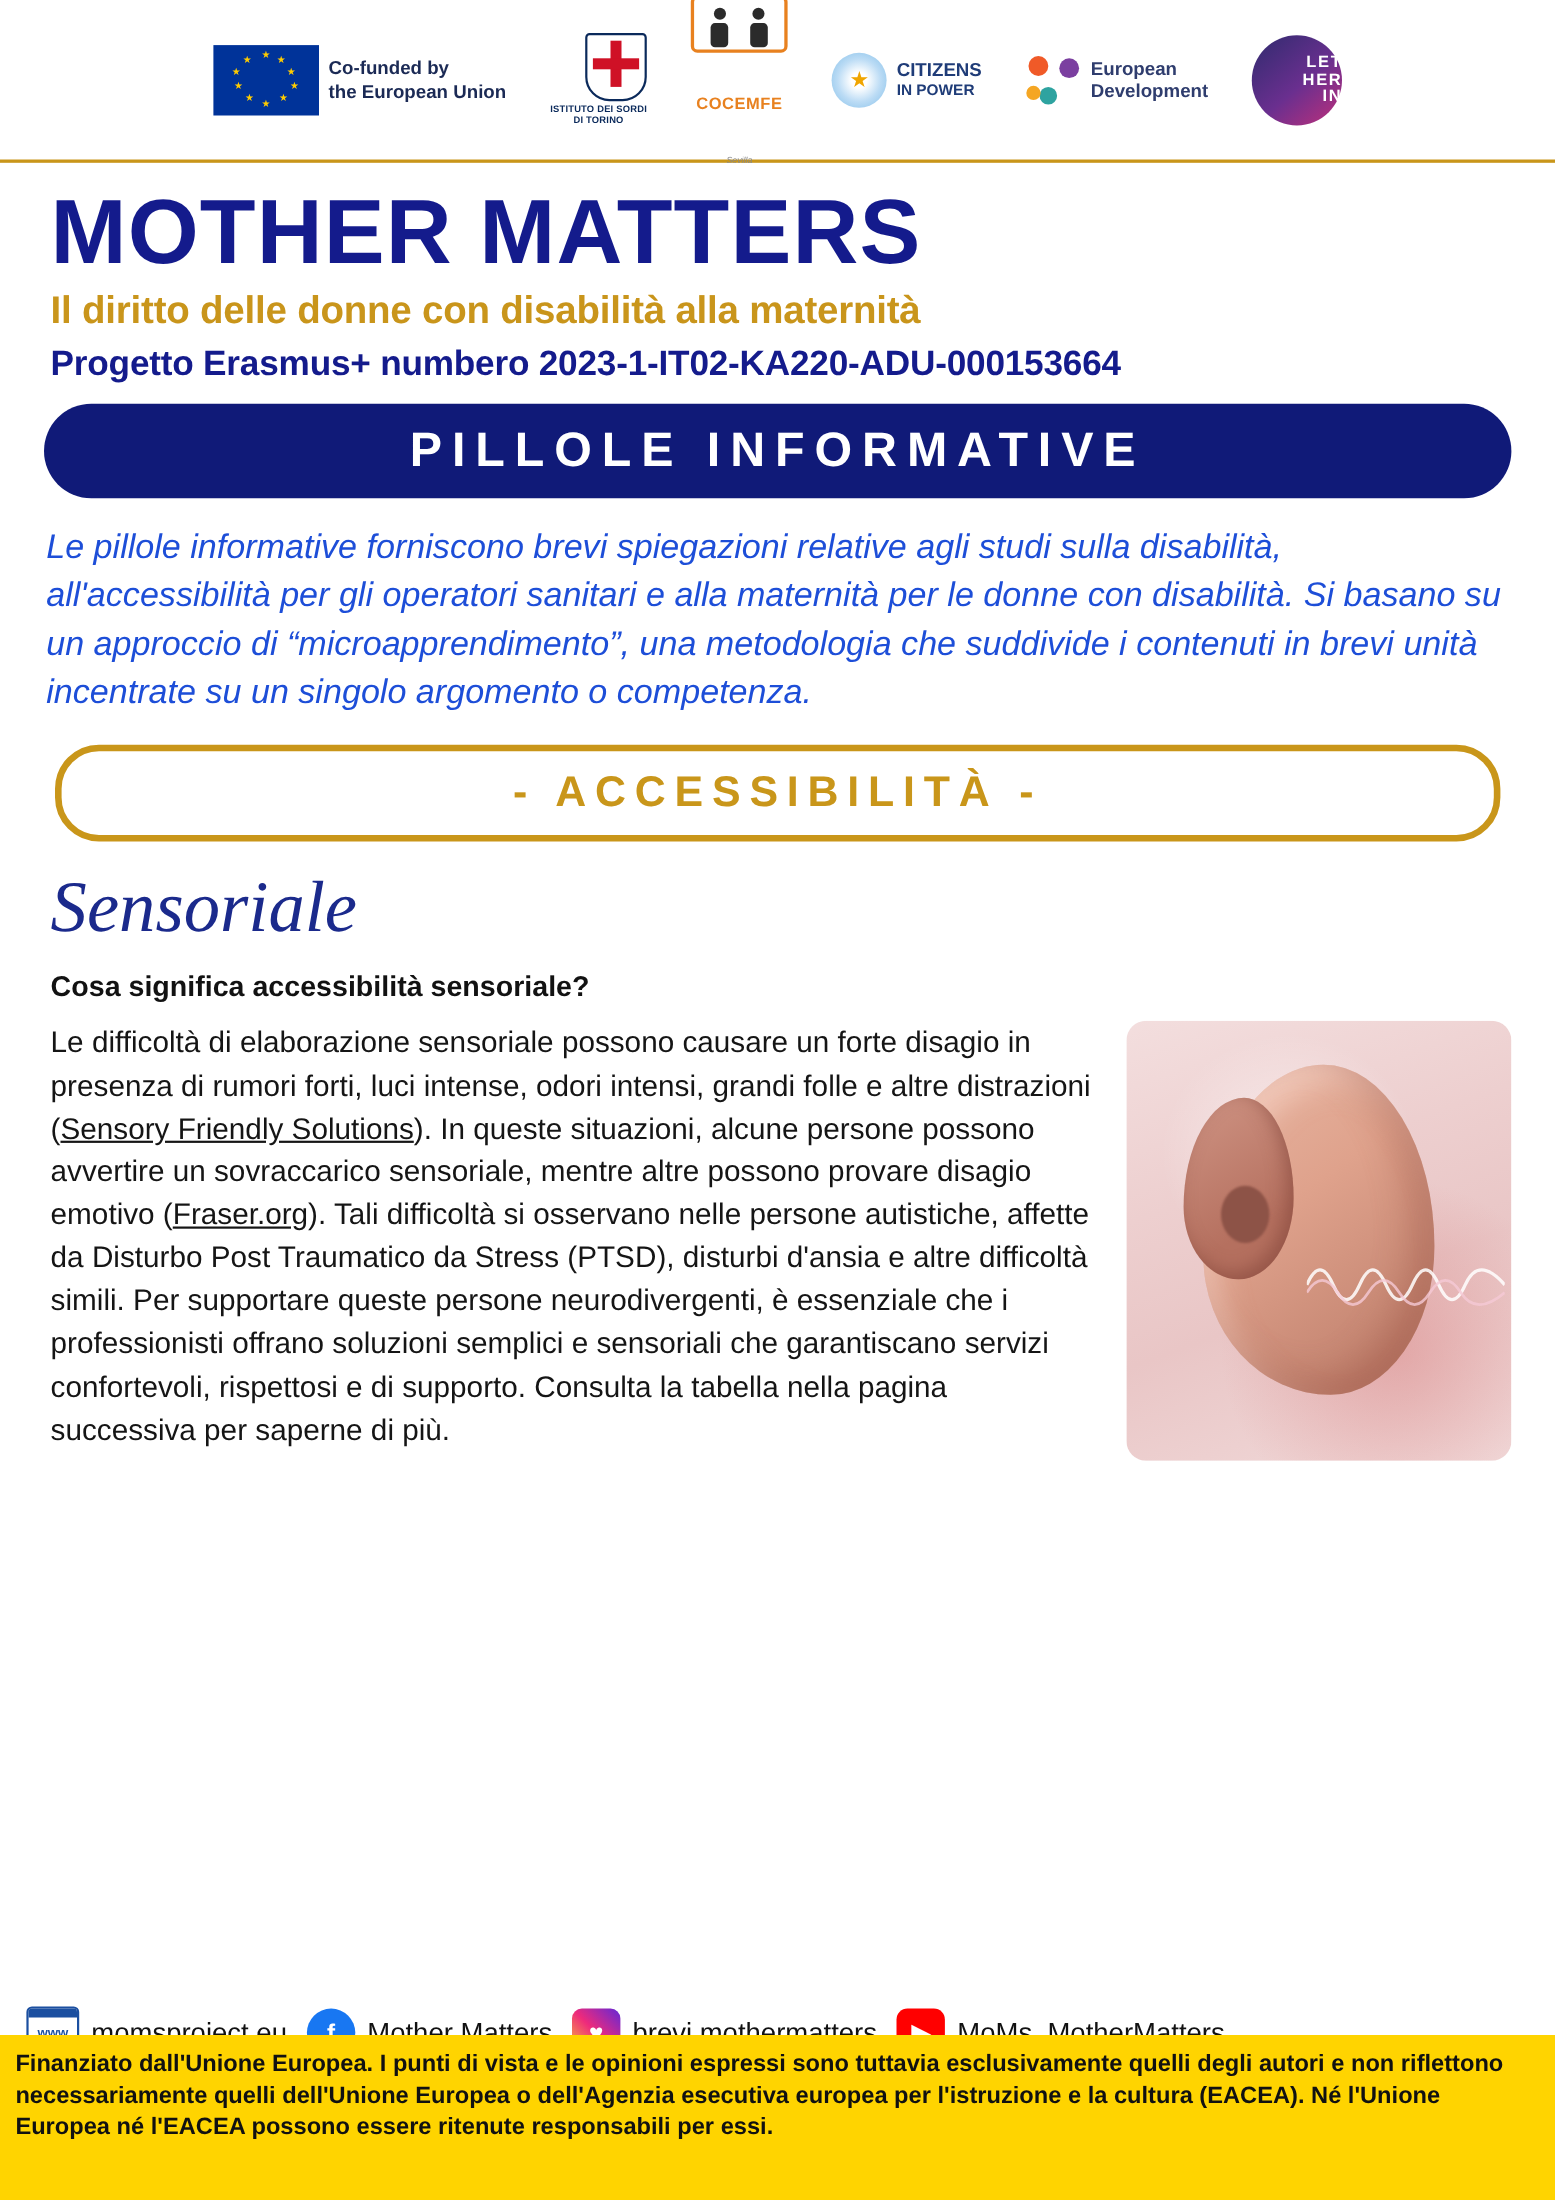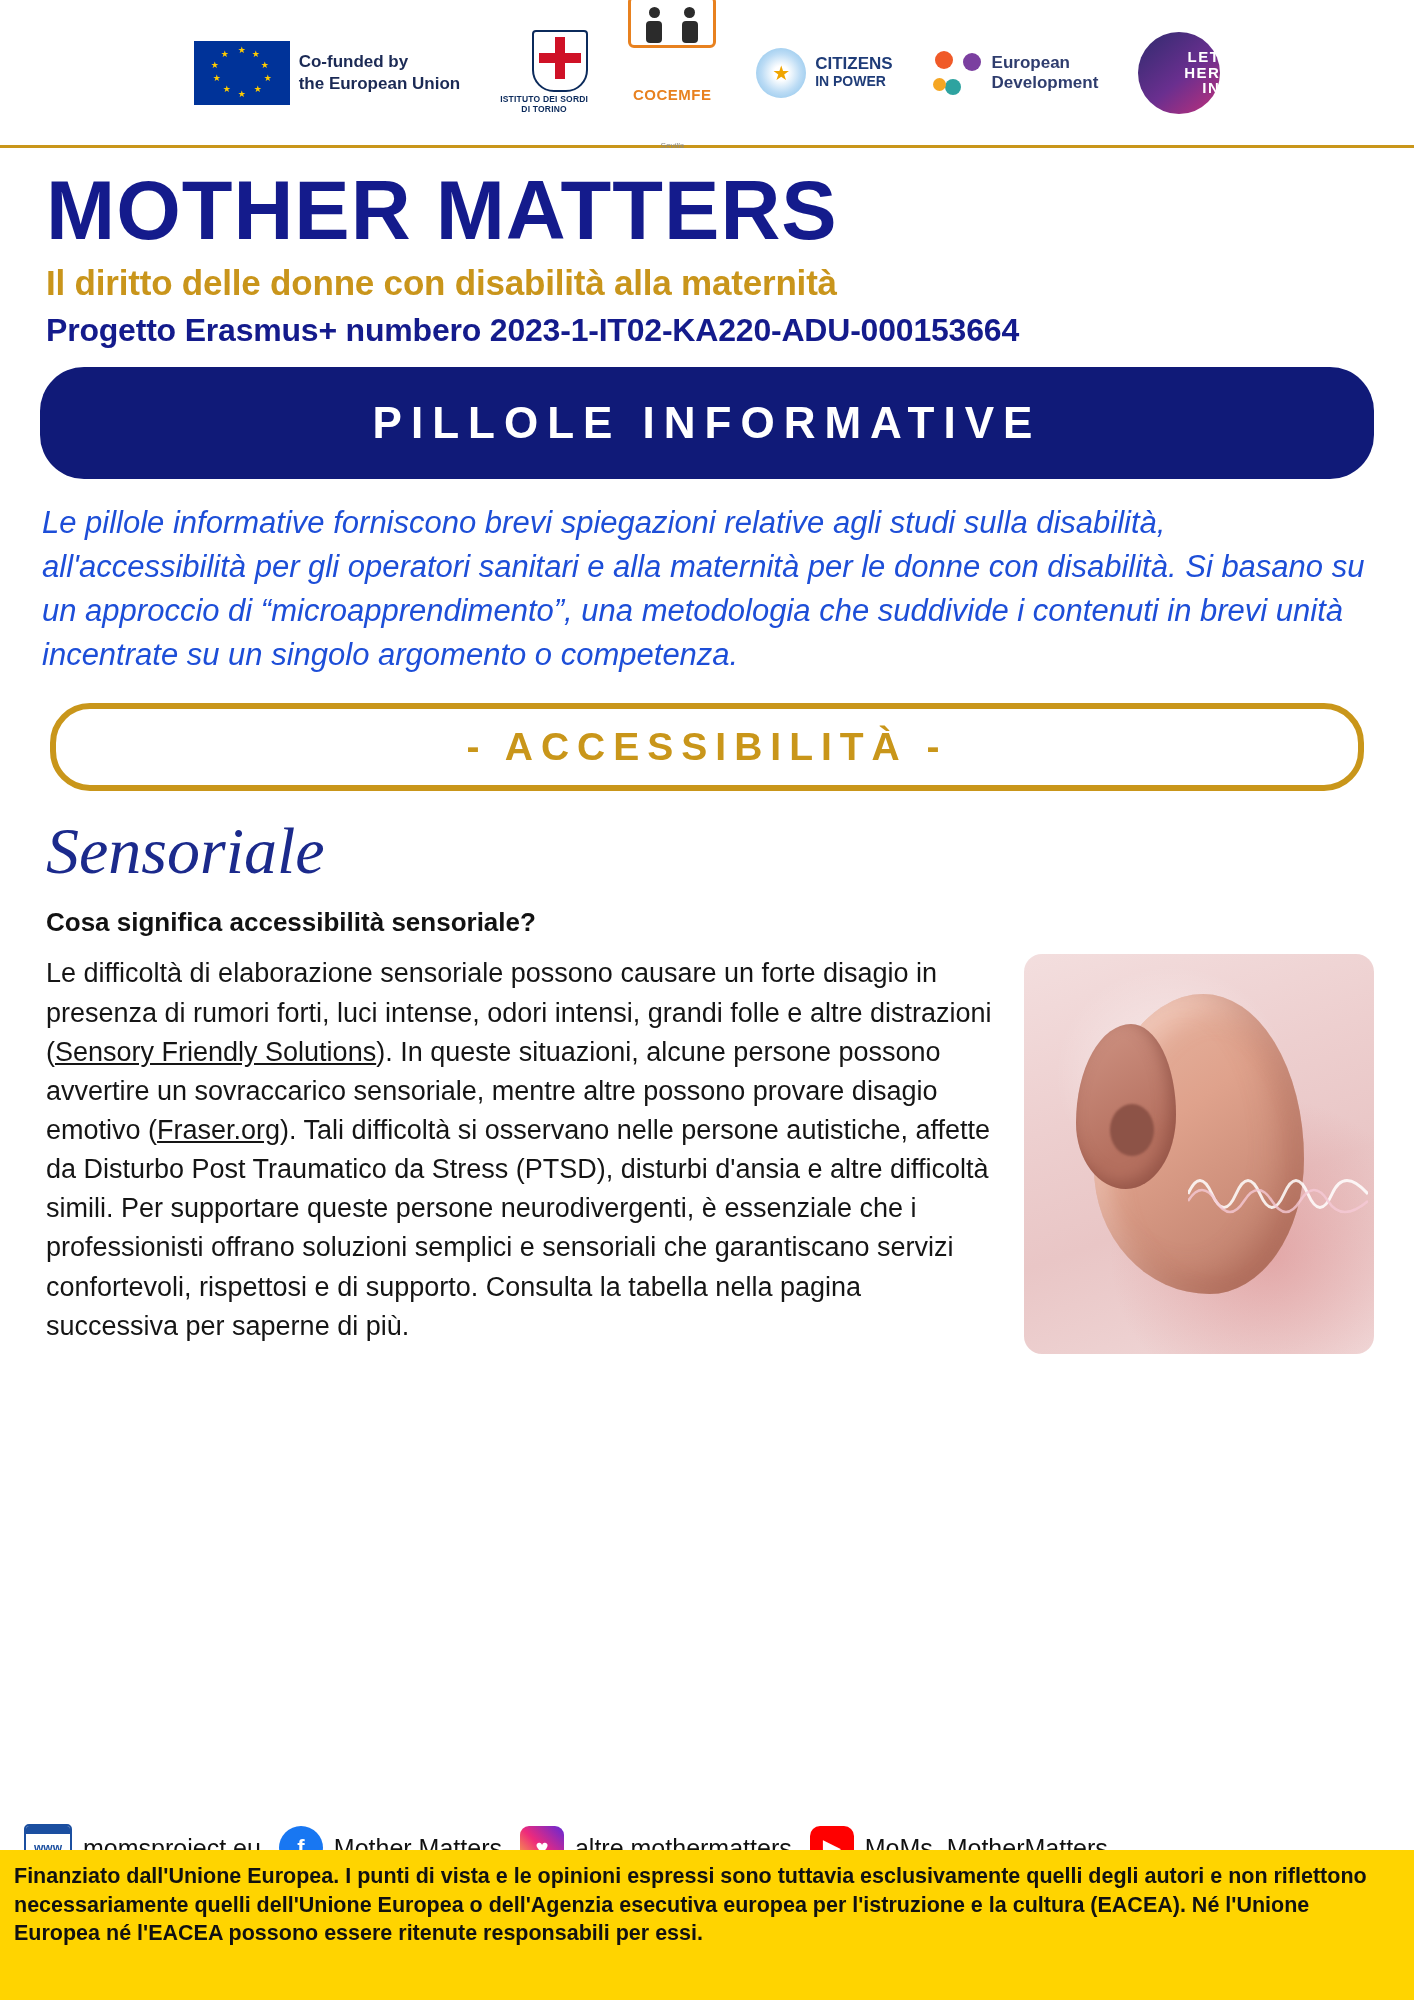--- a/index.html
+++ b/index.html
@@ -296,21 +296,21 @@
     margin-top: 9px;
     letter-spacing: -.2px;
     white-space: nowrap;
   }
 
   
   .pill-banner {
     margin: 14px 40px 0 40px;
     background: #101a78;
     border-radius: 44px;
-    height: 112px;
+    height: 86px;
     display: flex;
     align-items: center;
     justify-content: center;
   }
   .pill-banner span {
     color: #ffffff;
     font-size: 44px;
     font-weight: bold;
     letter-spacing: 9px;
   }
@@ -600,21 +600,21 @@
     <span>momsproject.eu</span>
   </div>
 
   <div class="social-item">
     <div class="ic ic-fb">f</div>
     <span>Mother Matters</span>
   </div>
 
   <div class="social-item">
     <div class="ic ic-ig">♥</div>
-    <span>altre.mothermatters</span>
+    <span>brevi.mothermatters</span>
   </div>
 
   <div class="social-item">
     <div class="ic ic-yt">▶</div>
     <span>MoMs_MotherMatters</span>
   </div>
 
 </div>
 
 <div class="disclaimer">Finanziato dall'Unione Europea. I punti di vista e le opinioni espressi sono tuttavia esclusivamente quelli degli autori e non riflettono necessariamente quelli dell'Unione Europea o dell'Agenzia esecutiva europea per l'istruzione e la cultura (EACEA). Né l'Unione Europea né l'EACEA possono essere ritenute responsabili per essi.</div>

